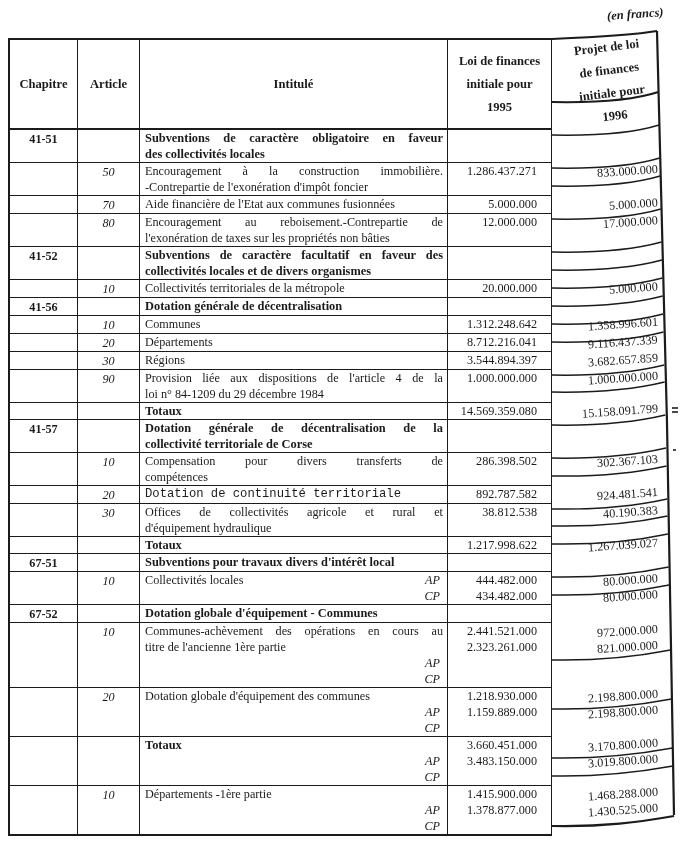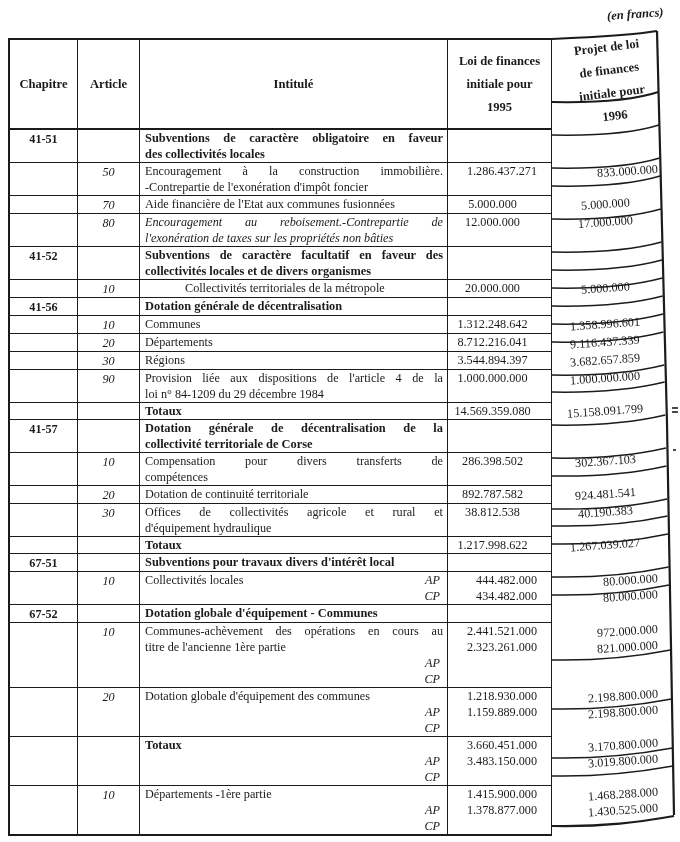--- a/index.html
+++ b/index.html
@@ -50,21 +50,21 @@
   .tl.flex{ display:flex; justify-content:space-between; text-align:right; text-align-last:auto; }
   .apline{ text-align:right; }
   .apk{ font-style:italic; padding-right:3px; }
 
   .c-v95{ text-align:right; }
   .c-v95 .num{ padding-right:14px; }
   .c-v96{ text-align:right; }
   .c-v96 .num{ padding-right:12px; }
   .c-v96 .num span{ display:inline-block; transform:rotate(-4deg); }
   td.vbot{ vertical-align:bottom; }
-  td.vtop{ vertical-align:top;text-align:center; }
+  td.vtop{ vertical-align:top; }
 
   #scan-svg{ position:absolute; left:0; top:0; width:680px; height:842px; pointer-events:none; }
   #scan-svg path{ fill:none; stroke:var(--ink); stroke-linecap:butt; }
 
   .artifact{ position:absolute; background:#4a4a4a; }
   .artifact.a1{ right:2px; top:407px; width:6px; height:1.5px; box-shadow:0 4px 0 #4a4a4a; }
   .artifact.a2{ right:4px; top:449px; width:3px; height:2px; }
 </style>
 </head>
 <body>
@@ -148,21 +148,21 @@
           <td class="c-v96 vtop">
             <div class="num"><span>5.000.000</span></div>
           </td>
         </tr>
         <tr>
           <td class="c-chap"></td>
           <td class="c-art">
             <span class="cv">80</span>
           </td>
           <td class="c-int">
-            <div class="int-wrap" style="min-height: 32px; font-style: italic;">
+            <div class="int-wrap" style="min-height: 32px;">
               <div class="tl just">Encouragement au reboisement.-Contrepartie de</div>
               <div class="tl">l'exonération de taxes sur les propriétés non bâties</div>
             </div>
           </td>
           <td class="c-v95 vtop">
             <div class="num"><span>12.000.000</span></div>
           </td>
           <td class="c-v96 vtop">
             <div class="num"><span>17.000.000</span></div>
           </td>
@@ -180,21 +180,21 @@
           </td>
           <td class="c-v95"></td>
           <td class="c-v96"></td>
         </tr>
         <tr>
           <td class="c-chap"></td>
           <td class="c-art">
             <span class="cv">10</span>
           </td>
           <td class="c-int">
-            <div class="int-wrap" style="min-height: 16px; margin-left: 40px;">
+            <div class="int-wrap" style="min-height: 16px;">
               <div class="tl">Collectivités territoriales de la métropole</div>
             </div>
           </td>
           <td class="c-v95 vtop">
             <div class="num"><span>20.000.000</span></div>
           </td>
           <td class="c-v96 vtop">
             <div class="num"><span>5.000.000</span></div>
           </td>
         </tr>
@@ -326,21 +326,21 @@
           <td class="c-v96 vtop">
             <div class="num"><span>302.367.103</span></div>
           </td>
         </tr>
         <tr>
           <td class="c-chap"></td>
           <td class="c-art">
             <span class="cv">20</span>
           </td>
           <td class="c-int">
-            <div class="int-wrap" style="min-height: 16px;">
+            <div class="int-wrap" style="min-height: 16px; font-family: Liberation Mono, monospace;">
               <div class="tl">Dotation de continuité territoriale</div>
             </div>
           </td>
           <td class="c-v95 vtop">
             <div class="num"><span>892.787.582</span></div>
           </td>
           <td class="c-v96 vtop">
             <div class="num"><span>924.481.541</span></div>
           </td>
         </tr>

